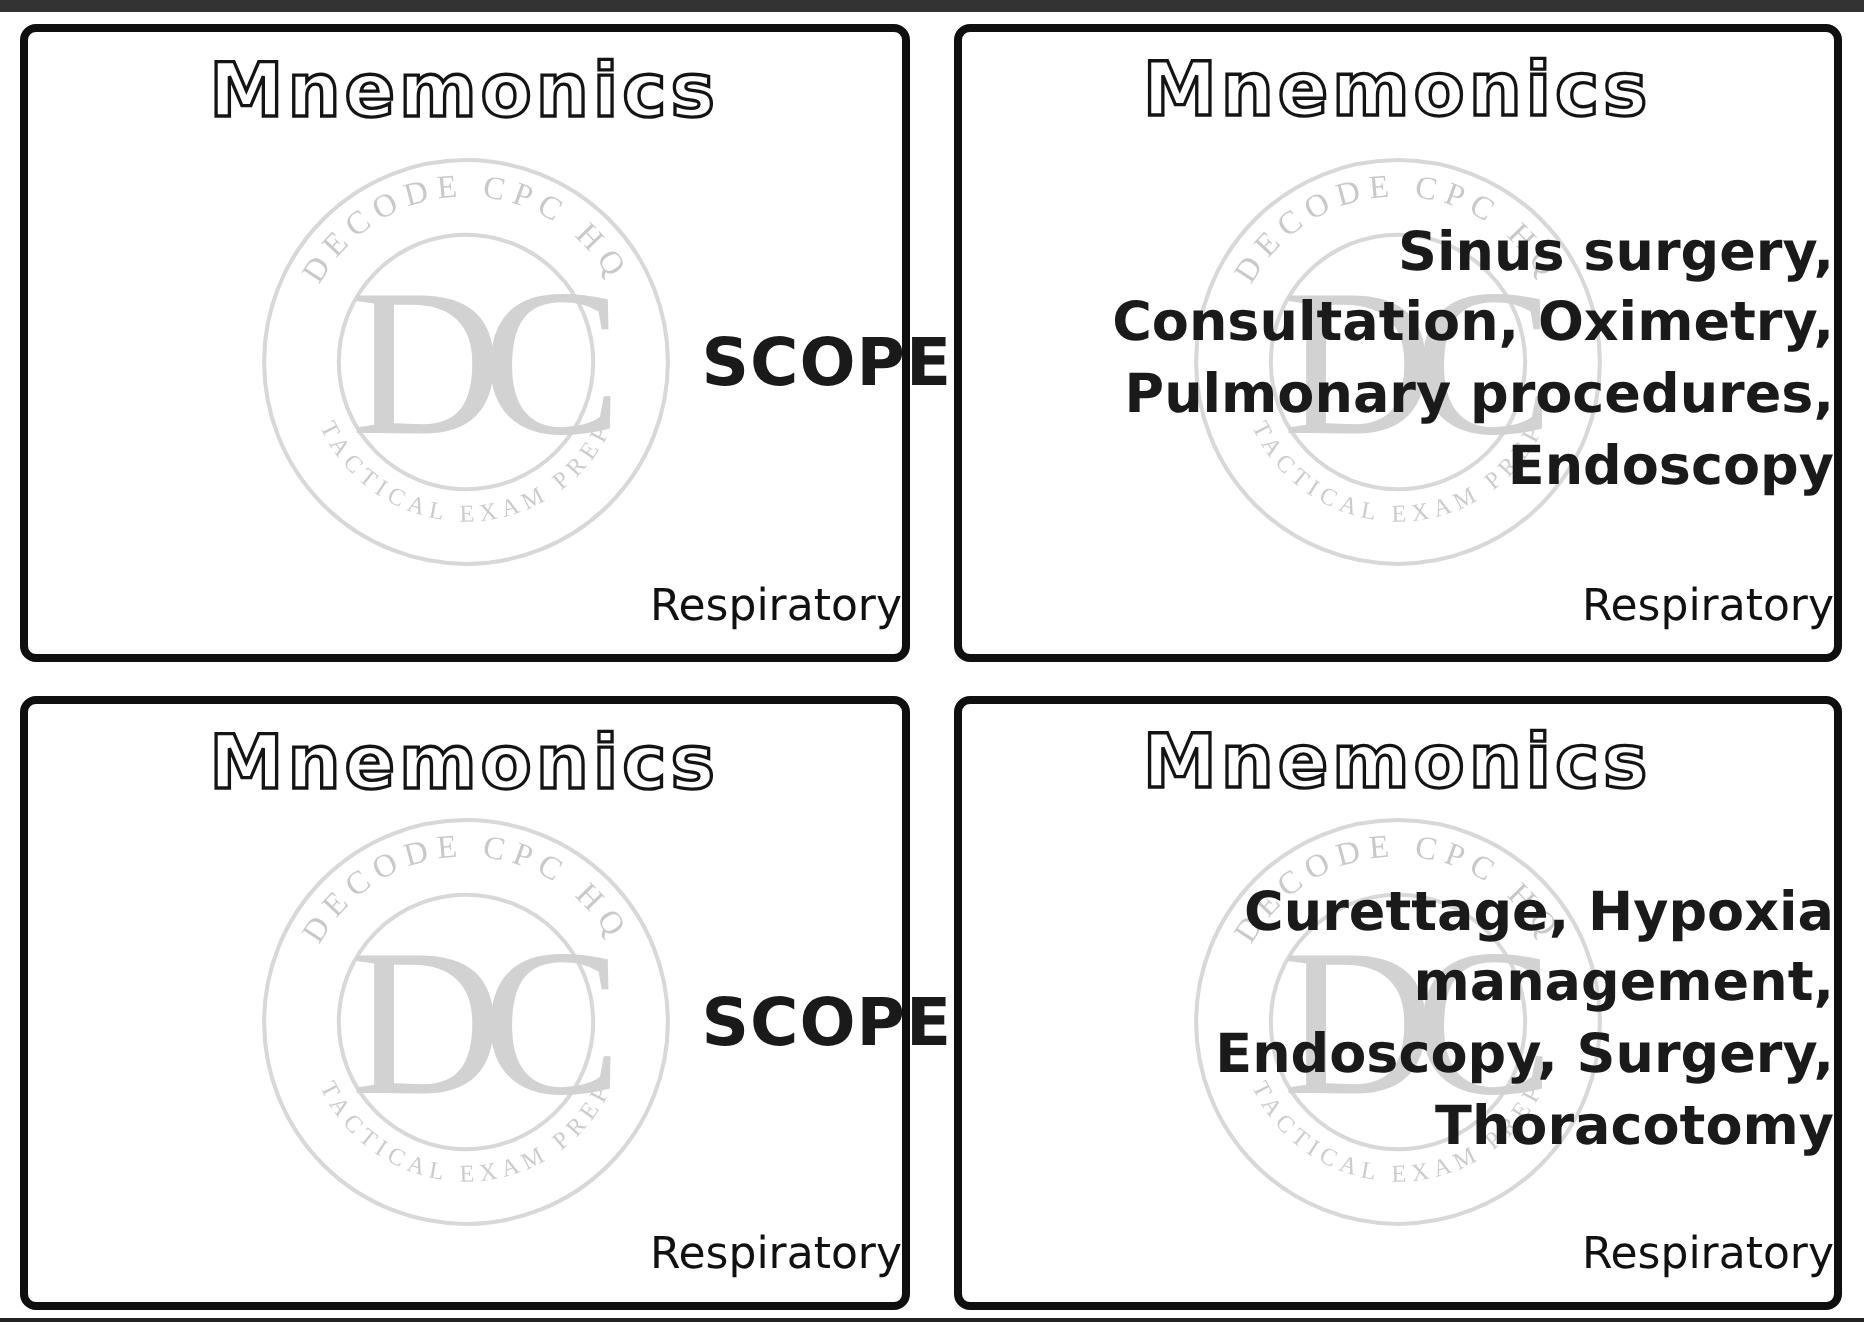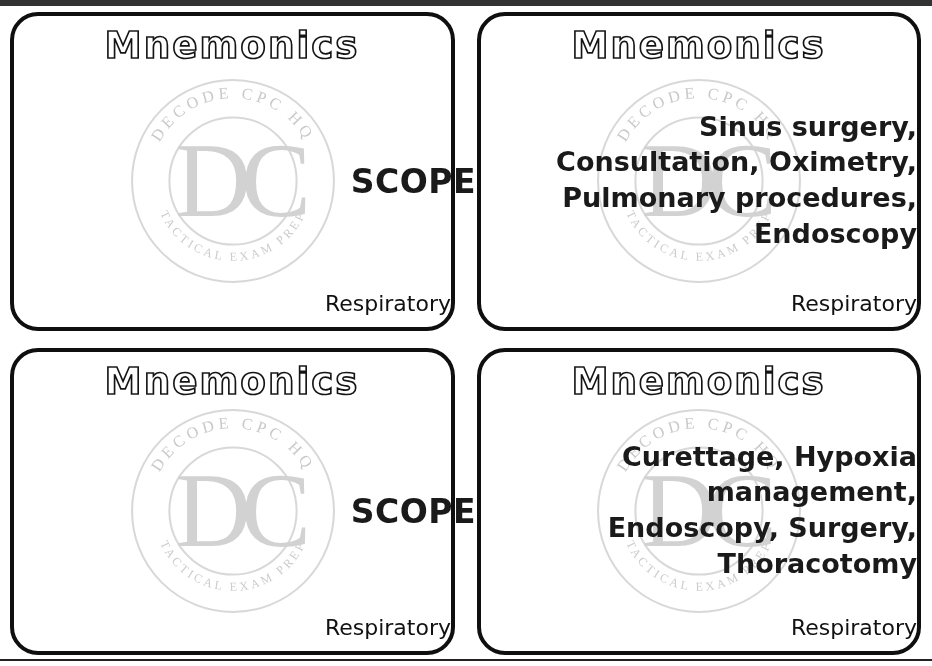--- a/index.html
+++ b/index.html
@@ -18,21 +18,21 @@
   }
   .bottom-rule {
     position: absolute; left: 0; top: 659px; width: 932px; height: 2px;
     background: #222222;
   }
 
   .card {
     position: absolute;
     background: #ffffff;
     border: 4px solid #0f0f0f;
-    border-radius: 28px;
+    border-radius: 8px;
     box-sizing: border-box;
     display: flex;
     flex-direction: column;
   }
   .card.c0 { left: 10px;  top: 12px;  width: 445px; height: 319px; }
   .card.c1 { left: 477px; top: 12px;  width: 444px; height: 319px; }
   .card.c2 { left: 10px;  top: 348px; width: 445px; height: 307px; }
   .card.c3 { left: 477px; top: 348px; width: 444px; height: 307px; }
 
   .title-svg { display: block; width: 100%; height: 50px; margin-top: 4px; flex: 0 0 auto; }

